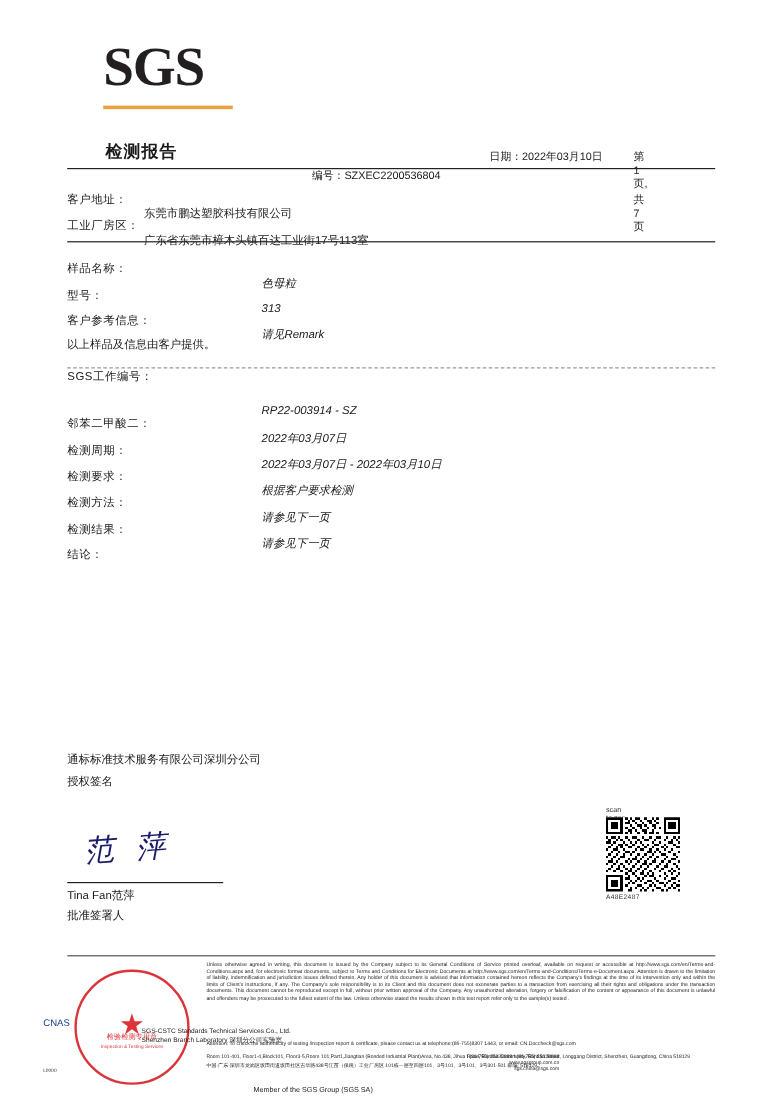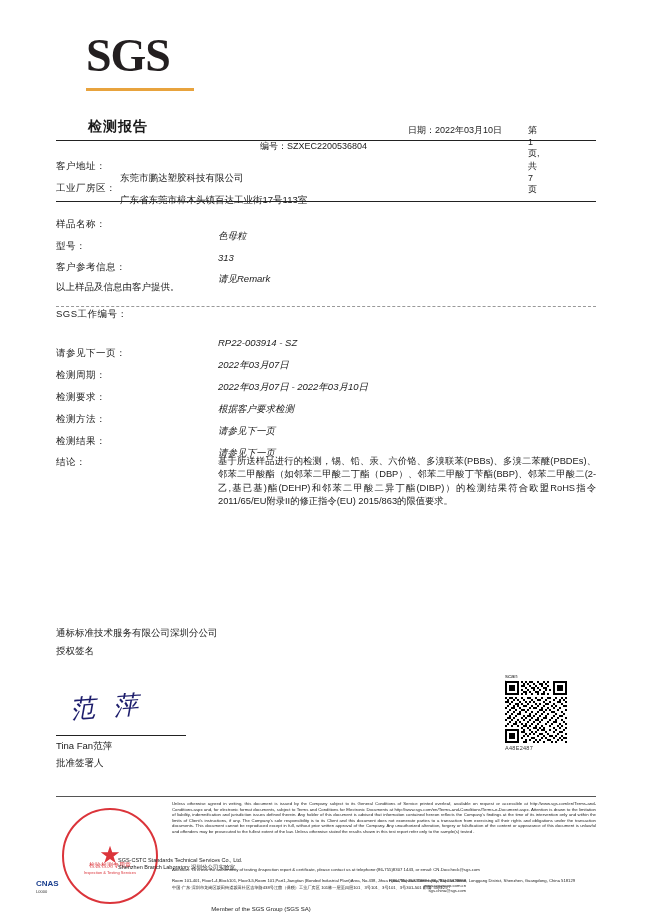--- a/index.html
+++ b/index.html
@@ -274,23 +274,23 @@
     position: absolute;
     left: 118px;
     top: 857px;
     font-size: 5.5px;
     color: #222;
     line-height: 1.3;
   }
   .cnas-logo {
     position: absolute;
     left: 36px;
-    top: 879px;
+    top: 848px;
     font-size: 8px;
-    font-weight: bold;
+    font-weight: normal;
     color: #1a3f8f;
   }
   .cnas-sub {
     position: absolute;
     left: 36px;
     top: 889px;
     font-size: 4px;
     color: #333;
   }
 </style>
@@ -331,37 +331,36 @@
     <div class="fld-label" style="top:261px">客户参考信息：</div>
     <div class="fld-value col2" style="top:261px">请见Remark</div>
 
     <div class="note" style="top:281px">以上样品及信息由客户提供。</div>
 
     <div class="rule dashed" style="top:306px"></div>
 
     <div class="fld-label" style="top:308px">SGS工作编号：</div>
     <div class="fld-value col2" style="top:325px">RP22-003914 - SZ</div>
 
-    <div class="fld-label" style="top:347px">请参见下一页：</div>
+    <div class="fld-label" style="top:347px">邻苯二甲酸二：</div>
     <div class="fld-value col2" style="top:347px">2022年03月07日</div>
 
     <div class="fld-label" style="top:369px">检测周期：</div>
     <div class="fld-value col2" style="top:369px">2022年03月07日 - 2022年03月10日</div>
 
     <div class="fld-label" style="top:391px">检测要求：</div>
     <div class="fld-value col2" style="top:391px">根据客户要求检测</div>
 
     <div class="fld-label" style="top:413px">检测方法：</div>
     <div class="fld-value col2" style="top:413px">请参见下一页</div>
 
     <div class="fld-label" style="top:435px">检测结果：</div>
     <div class="fld-value col2" style="top:435px">请参见下一页</div>
 
     <div class="fld-label" style="top:456px">结论：</div>
-    <div class="concl-text">基于所送样品进行的检测，锡、铅、汞、六价铬、多溴联苯(PBBs)、多溴二苯醚(PBDEs)、邻苯二甲酸酯（如邻苯二甲酸二丁酯（DBP）、邻苯二甲酸丁苄酯(BBP)、邻苯二甲酸二(2-乙,基已基)酯(DEHP)和邻苯二甲酸二异丁酯(DIBP)）的检测结果符合欧盟RoHS指令2011/65/EU附录II的修正指令(EU) 2015/863的限值要求。</div>
 
     <div class="sig-company">通标标准技术服务有限公司深圳分公司</div>
     <div class="sig-auth">授权签名</div>
     <div class="sig-script">范 萍</div>
     <div class="sig-line"></div>
     <div class="sig-name">Tina Fan范萍</div>
     <div class="sig-role">批准签署人</div>
 
     <div class="qr-cap">scan to see the report</div>
     <div class="qr-box">

